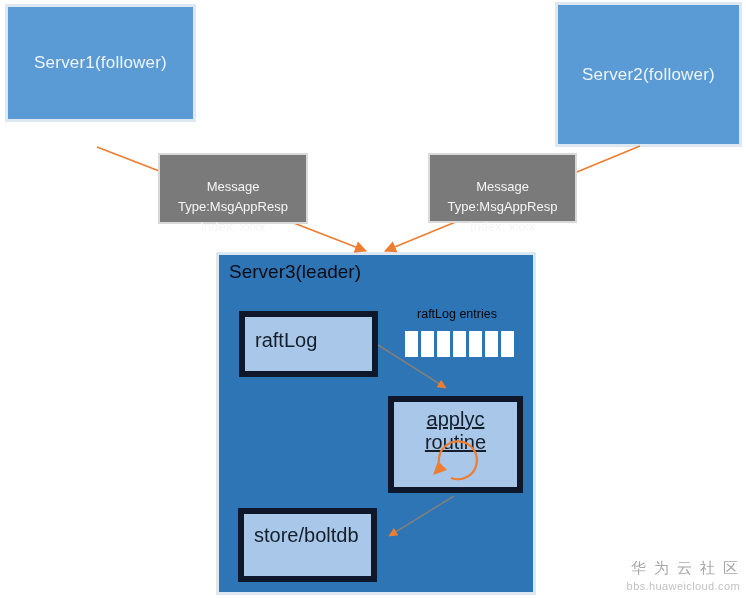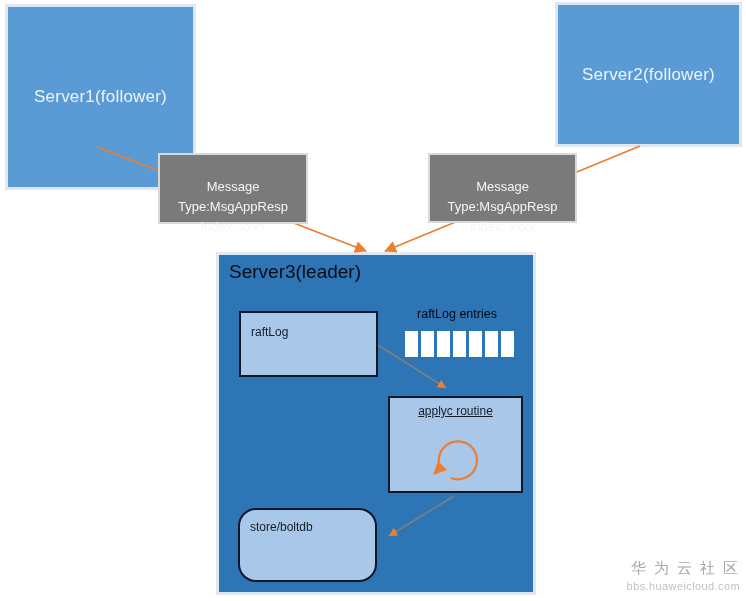--- a/index.html
+++ b/index.html
@@ -26,22 +26,22 @@
     background:var(--leader-blue);
     box-shadow:0 0 0 3px #dde8f3;
     z-index:1;
   }
   .leader-title{
     position:absolute;left:10px;top:6px;
     color:#0b0b12;font-size:19px;
   }
   .panel{
     position:absolute;background:var(--panel-blue);
-    border:2px solid #0f172a;
-    color:#151f2b;font-size:12px;box-sizing:border-box;
+    border:6px solid #0f172a;
+    color:#151f2b;font-size:20px;box-sizing:border-box;
   }
   .panel .lbl{position:absolute;}
   .commited-label{
     position:absolute;left:396px;top:307px;width:122px;text-align:center;
     color:#06060b;font-size:12.5px;
   }
   .squares{position:absolute;left:405px;top:331px;display:flex;gap:3px;}
   .squares .sq{width:13px;height:26px;background:#ffffff;}
   .apply-label{
     position:absolute;left:421px;top:515px;color:#0a0a10;font-size:12.5px;
@@ -59,21 +59,21 @@
   }
   .watermark .wm-url{
     color:#c2c2c2;font-size:11px;margin-top:2px;letter-spacing:.4px;
   }
 </style>
 </head>
 <body>
 
 <div id="canvas" style="--follower-blue: #5b9bd5; --leader-blue: #2e75b6; --panel-blue: #a9c7e8; --message-gray: #7a7a7a; --arrow-orange: #ed7d31; --line-gray: #7f7f7f;">
 
-  <div class="box follower" style="left:8px;top:7px;width:185px;height:180px;">
+  <div class="box follower" style="left:8px;top:7px;width:185px;height:112px;">
     <span>Server1(follower)</span>
   </div>
 
   <div class="box follower" style="left:558px;top:5px;width:181px;height:139px;">
     <span>Server2(follower)</span>
   </div>
 
   <div class="box leader" style="left:219px;top:255px;width:314px;height:337px;">
     <div class="leader-title">Server3(leader)</div>
   </div>
@@ -91,21 +91,21 @@
       <div class="sq"></div>
       <div class="sq"></div>
       <div class="sq"></div>
       <div class="sq"></div>
     </div>
 
   <div class="panel" style="left:388px;top:396px;width:135px;height:97px;z-index:1;text-align:center;">
     <span style="display:inline-block;margin-top:6px;text-decoration:underline;">applyc routine</span>
   </div>
 
-  <div class="panel" style="left:238px;top:508px;width:139px;height:74px;z-index:1;border-radius:18px;">
+  <div class="panel" style="left:238px;top:508px;width:139px;height:74px;z-index:1;">
     <span class="lbl" style="left:10px;top:10px;">store/boltdb</span>
   </div>
 
   <div class="apply-label">apply</div>
 
   <svg id="arrows" width="746" height="601" viewBox="0 0 746 601">
     <defs>
       <marker id="headBig" markerUnits="userSpaceOnUse" markerWidth="14" markerHeight="13" refX="11" refY="6" orient="auto">
         <path d="M0,0 L12,6 L0,12 Z"></path>
       </marker>

